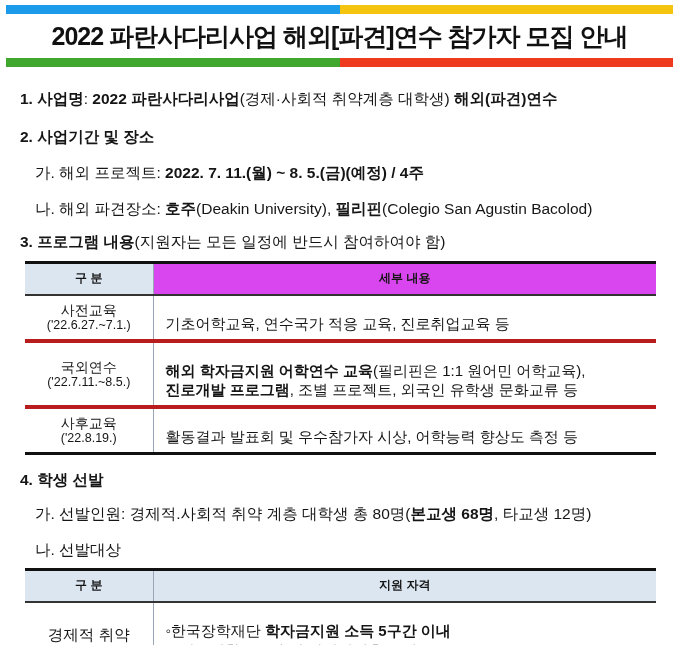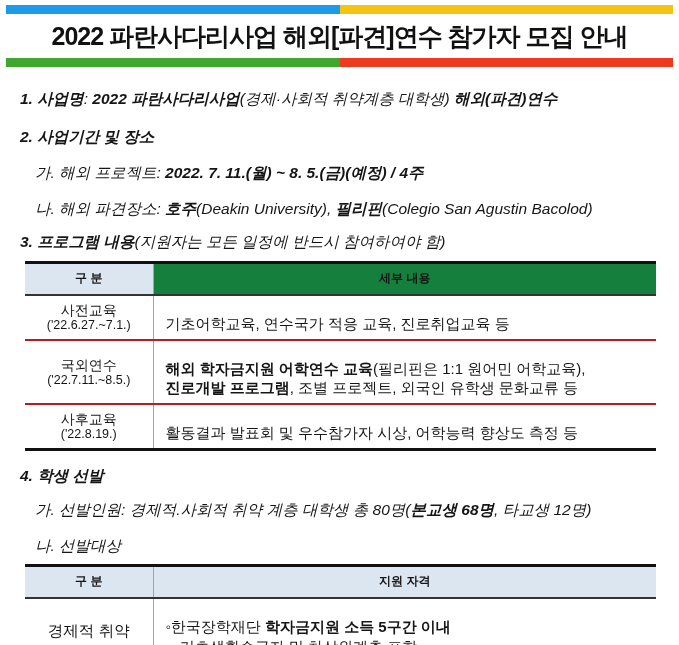--- a/index.html
+++ b/index.html
@@ -22,21 +22,21 @@
   .bar-bl { background: #3fa72e; }
   .bar-br { background: #ef3b1d; }
   .title {
     font-size: 25px; font-weight: 800; letter-spacing: -1px;
     text-align: center; margin: 6px 0 5px 0; white-space: nowrap;
     color: #111;
   }
 
   
   main { padding: 22px 18px 0 20px; font-size: 15.5px; }
-  p { margin: 0 0 16px 0; line-height: 20px; white-space: nowrap; font-style: italic; }
+  p { margin: 0 0 16px 0; line-height: 20px; white-space: nowrap; }
   .b { font-weight: bold; }
   .sub { padding-left: 15px; }
   #item-name { margin-bottom: 18px; }
   #na2 { margin-bottom: 13px; }
   #item-program { margin-bottom: 9px; }
   #item-selection { margin-top: 15px; margin-bottom: 14px; }
   #na4 { margin-bottom: 8px; }
 
   
   table {
@@ -47,21 +47,21 @@
   col.c1 { width: 128px; }
   th {
     font-weight: bold; font-size: 12px; padding: 6px 0 7px 0;
     border-bottom: 2px solid #333; background: #dce6f1;
   }
   th:first-child, td.lab { border-right: 1px solid #98a6b8; }
   td.lab { text-align: center; padding: 3px 0; vertical-align: middle; }
   td.lab .nm { font-size: 14px; line-height: 16px; }
   td.lab .dt { font-size: 12.5px; line-height: 15px; }
   td.cnt { padding: 18px 8px 6px 12px; font-size: 15px; line-height: 20px; vertical-align: middle; white-space: nowrap; }
-  tbody tr + tr td { border-top: 2px solid #b91c1c; }
+  tbody tr + tr td { border-top: 4px solid #b91c1c; }
   #program-table { margin-bottom: 0; }
   #program-table td.cnt { line-height: 19px; }
   #eligibility-table td.cnt .ln2 { padding-left: 5px; }
 </style>
 </head>
 <body>
 
 <div class="page">
 
   <header class="hdr">
@@ -97,21 +97,21 @@
     </p>
 
     <table id="program-table">
       <colgroup>
           <col class="c1">
           <col>
         </colgroup>
       <thead>
         <tr>
           <th style="background: rgb(220, 230, 241);">구 분</th>
-          <th style="background: #15803d;">세부 내용</th>
+          <th style="background: #d946ef;">세부 내용</th>
         </tr>
       </thead>
       <tbody>
         <tr>
           <td class="lab">
             <div class="nm">사전교육</div>
             <div class="dt">('22.6.27.~7.1.)</div>
           </td>
           <td class="cnt">
             <span>기초어학교육, 연수국가 적응 교육, 진로취업교육 등</span>

